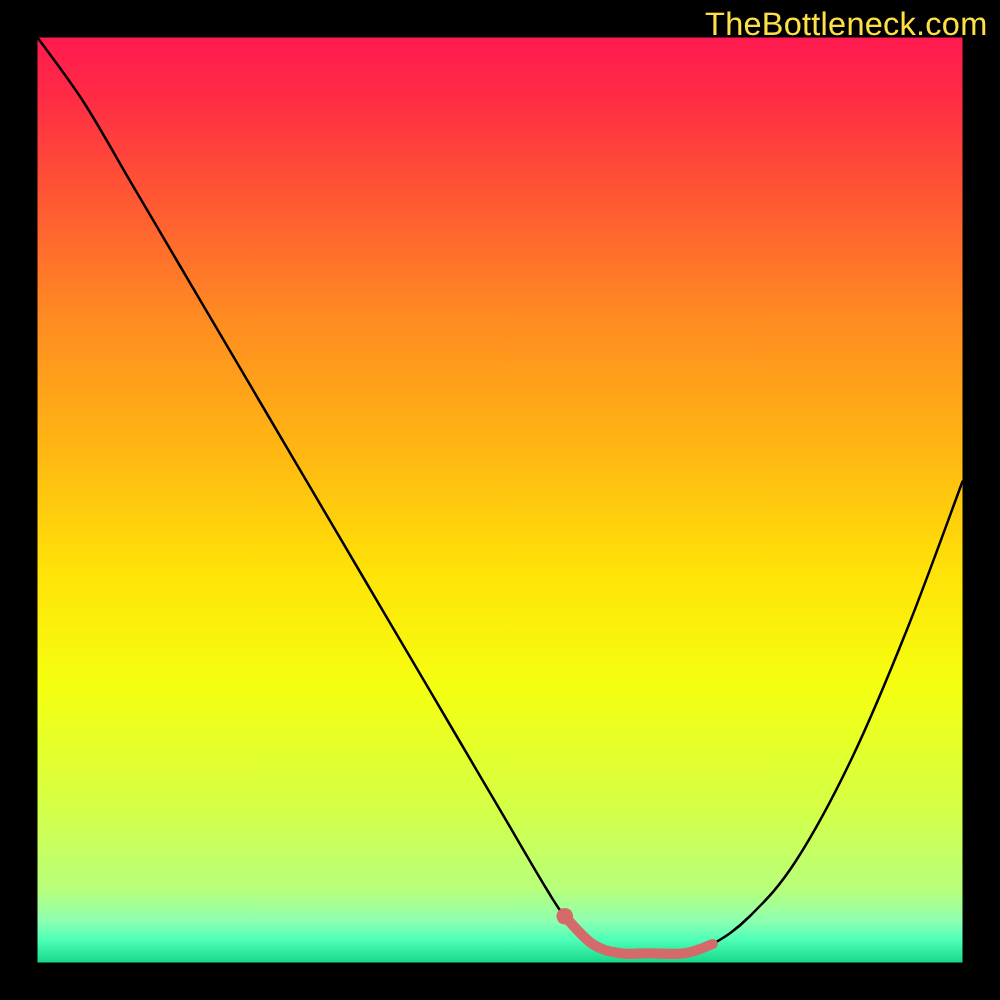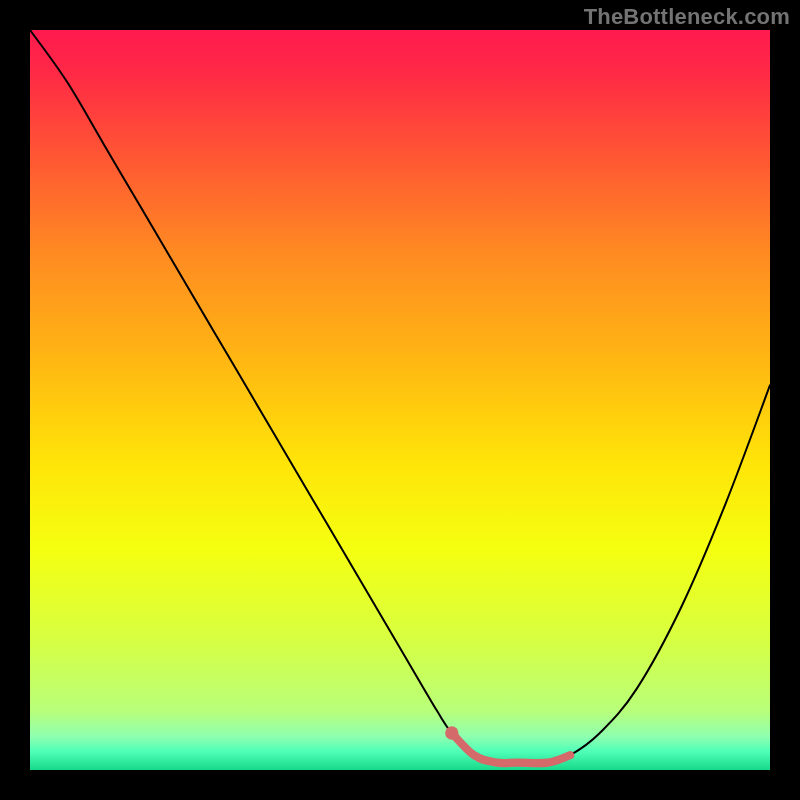--- a/index.html
+++ b/index.html
@@ -14,23 +14,23 @@
   .frame {
     position: relative;
     width: 800px;
     height: 800px;
     background: #000;
   }
   .watermark {
     position: absolute;
     top: 4px;
     right: 10px;
-    color: #737373;
-    font-size: 22px;
-    font-weight: 700;
+    color: #fde047;
+    font-size: 26px;
+    font-weight: 400;
     letter-spacing: 0.2px;
     z-index: 30;
   }
   svg {
     position: absolute;
     left: 0;
     top: 0;
   }
 </style>
 </head>

